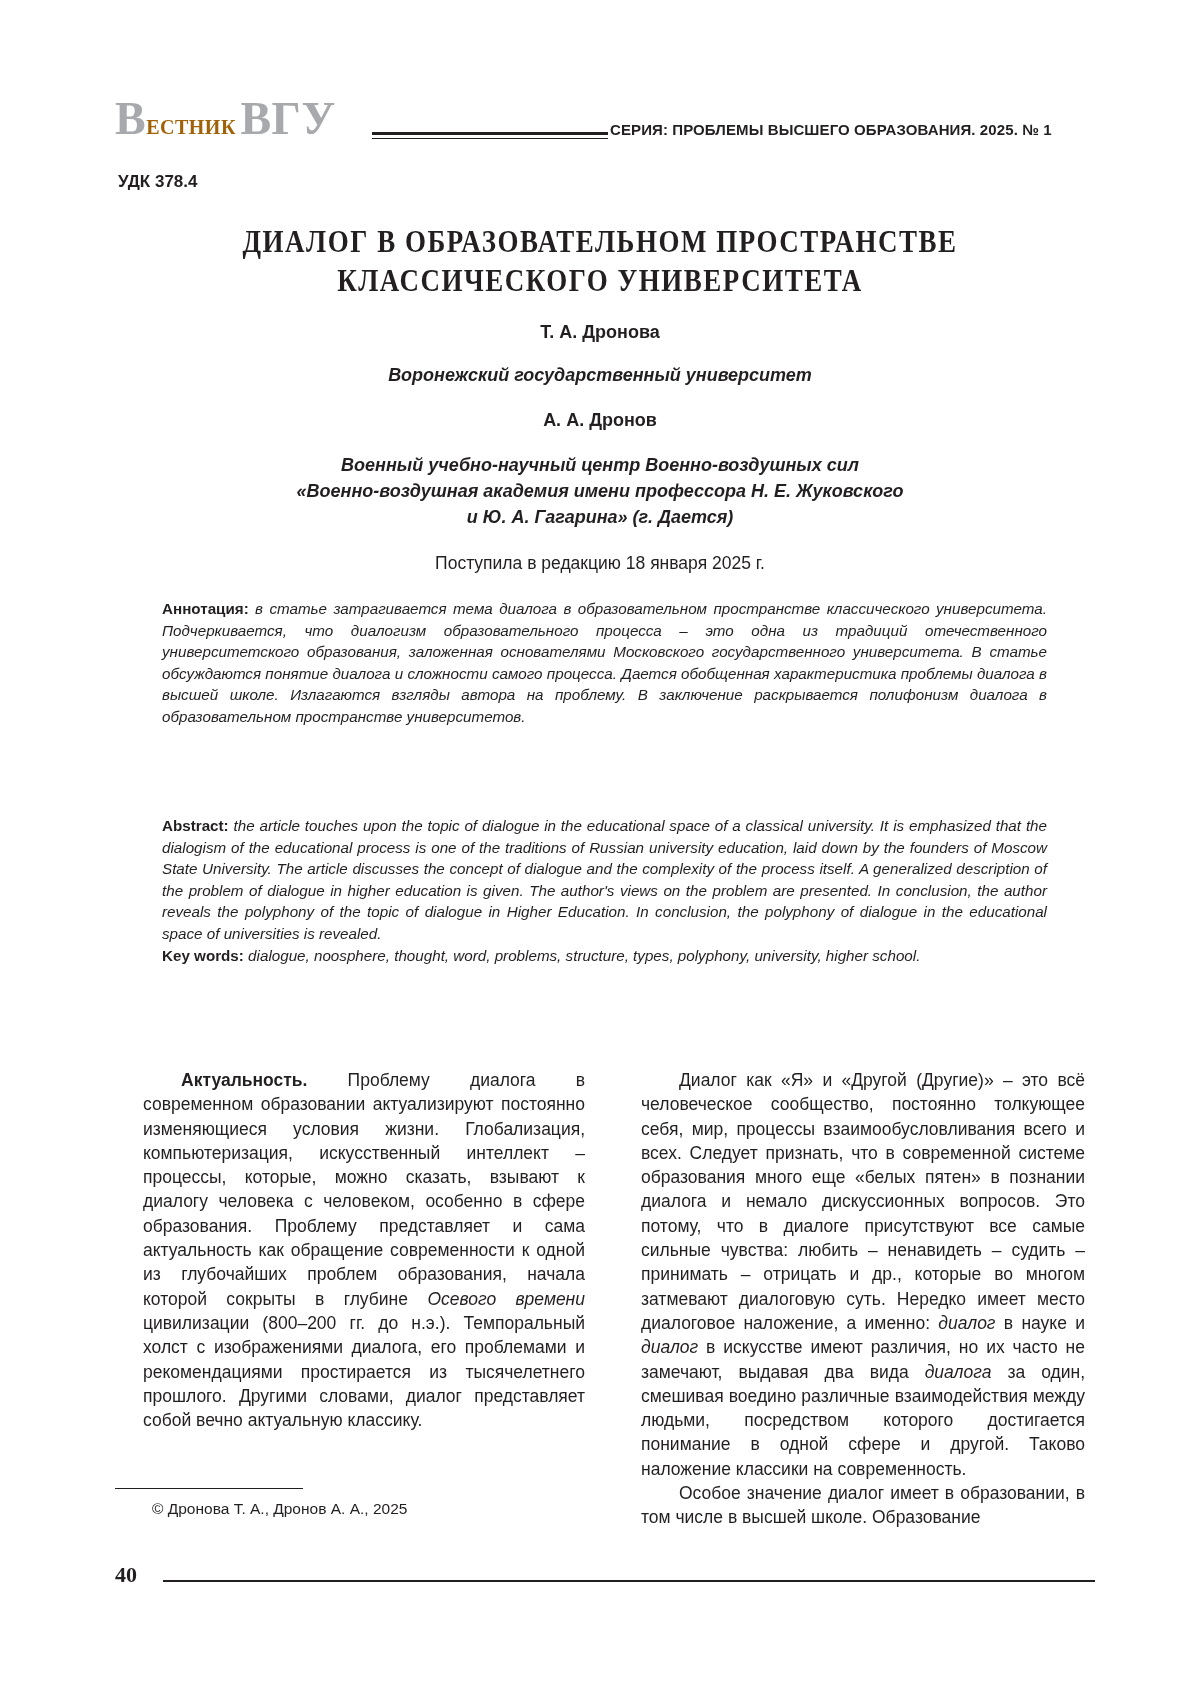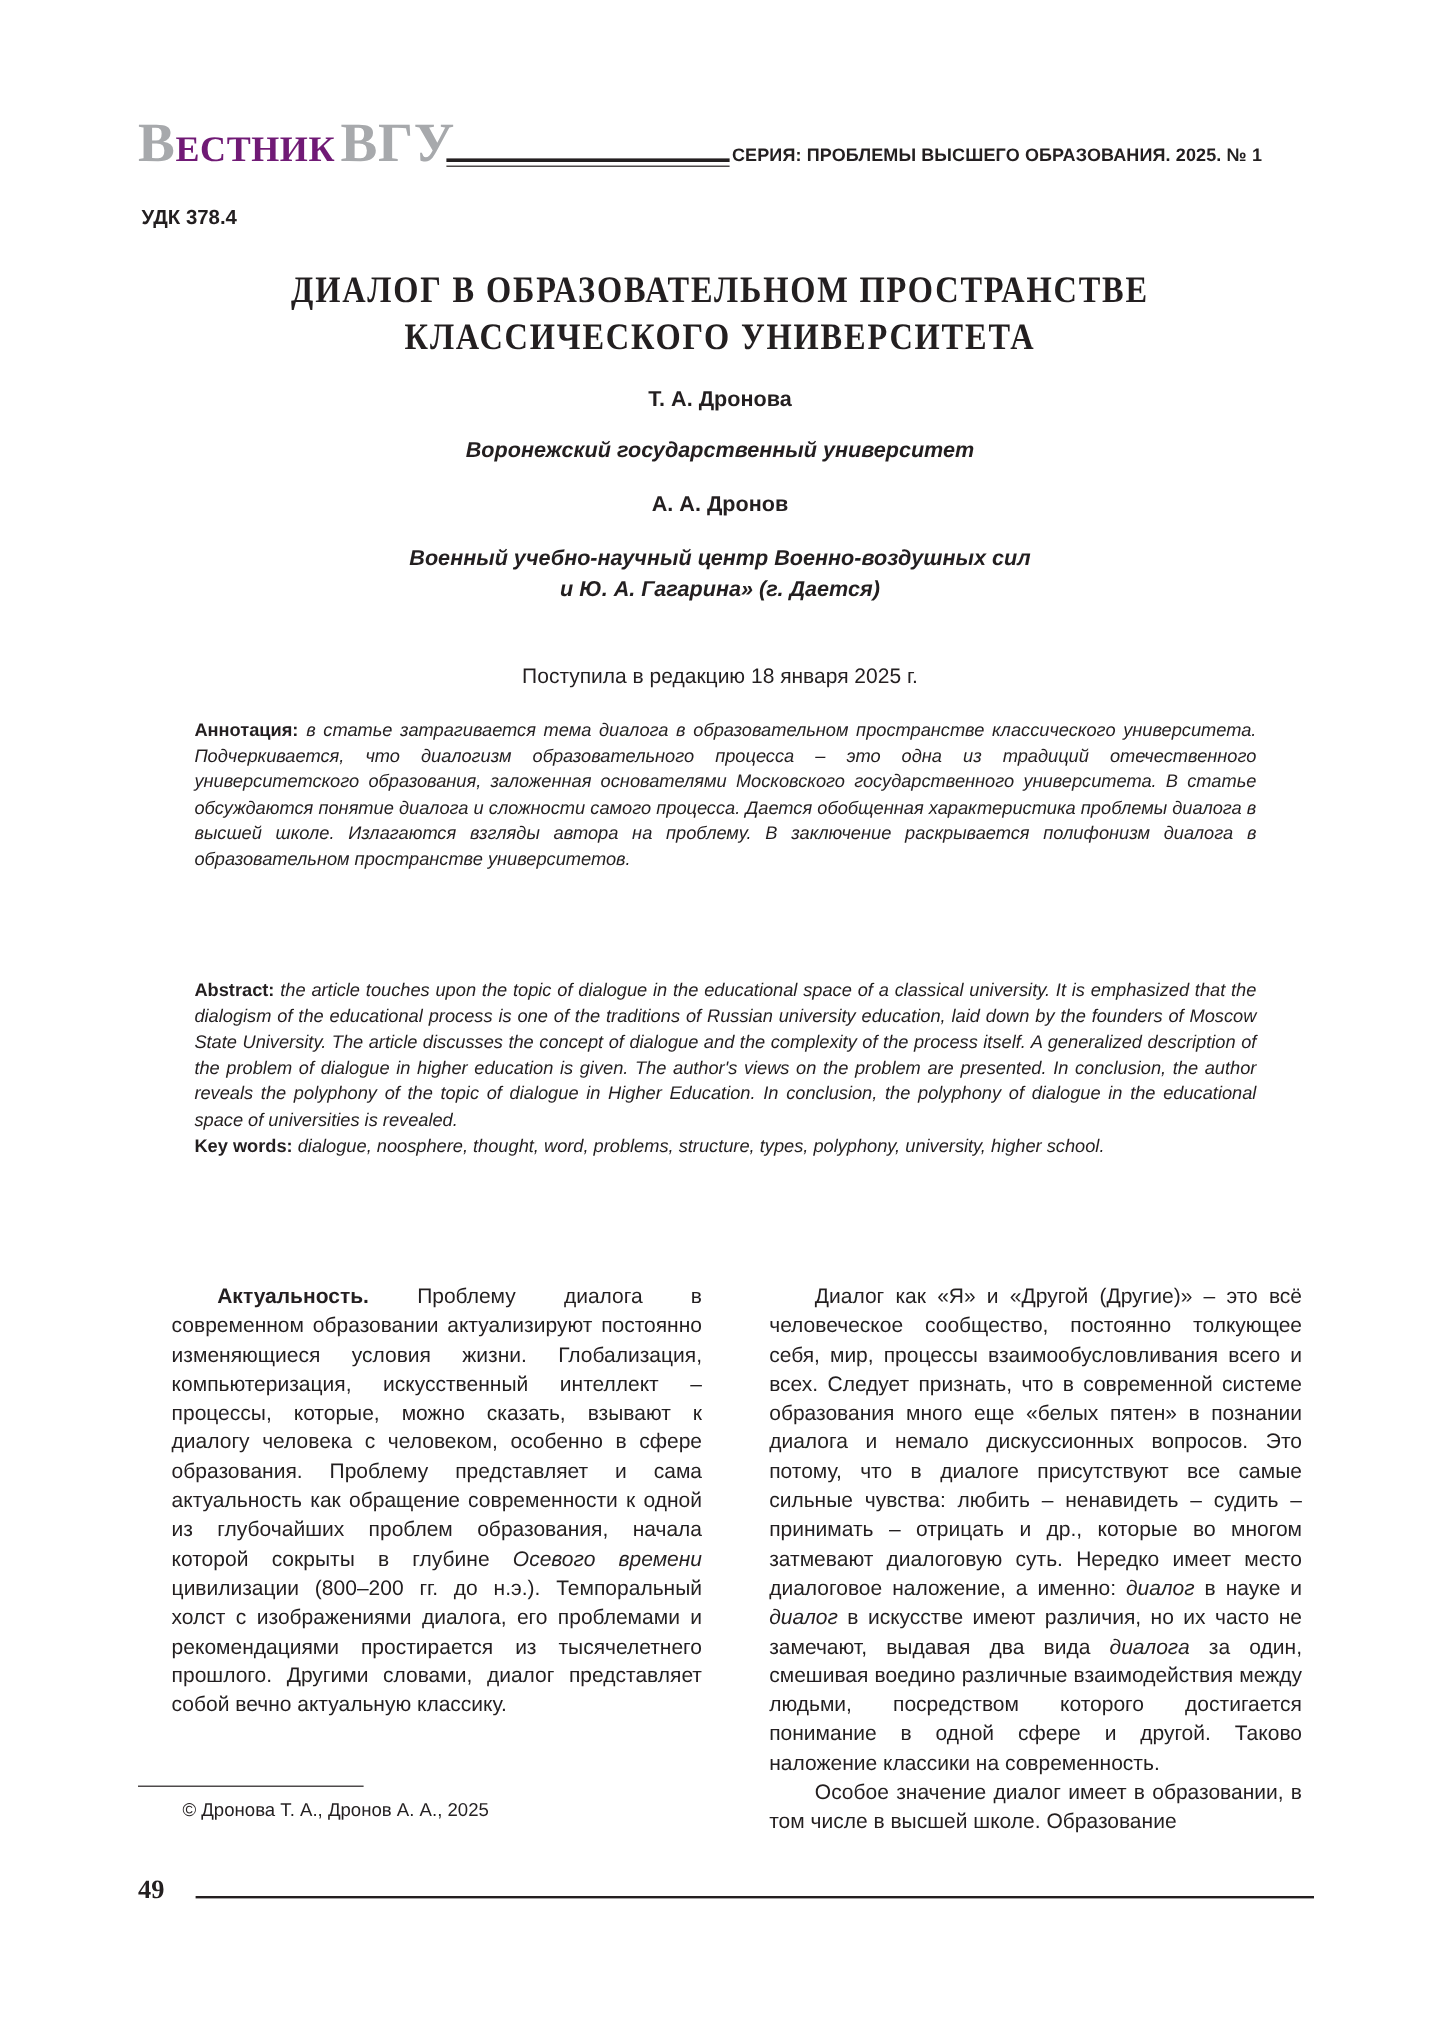--- a/index.html
+++ b/index.html
@@ -2,21 +2,21 @@
 <html><head>
 <meta charset="utf-8">
 <style>
   html, body { margin: 0; padding: 0; background: #ffffff; }
   body { width: 1200px; height: 1697px; position: relative; overflow: hidden; color: #231f20; font-family: "Liberation Sans", sans-serif; }
   .abs { position: absolute; }
 
   
   .journal-name { left: 115px; top: 96px; font-family: "Liberation Serif", serif; font-weight: bold; color: #a7a9ac; letter-spacing: 0.5px; white-space: nowrap; line-height: 1; }
   .journal-name .big { font-size: 46px; }
-  .journal-name .sc { font-size: 30px; color: #701a75; }
+  .journal-name .sc { font-size: 20px; color: #a16207; }
   .journal-name .vgu { font-size: 46px; }
   .header-rule { left: 372px; top: 132px; width: 236px; height: 3px; border-top: 3px solid #231f20; border-bottom: 1px solid #231f20; }
   .series { left: 610px; top: 121px; font-size: 15px; font-weight: bold; white-space: nowrap; letter-spacing: 0.1px; }
 
   .udk { left: 118px; top: 172px; font-size: 17px; font-weight: bold; }
 
   .title { left: 100px; width: 1000px; top: 222px; text-align: center; font-family: "Liberation Serif", serif; font-weight: bold; font-size: 27px; line-height: 34px; letter-spacing: 1.5px; transform: scaleY(1.15); transform-origin: top center; }
 
   .center { left: 100px; width: 1000px; text-align: center; }
   .author { font-size: 18px; font-weight: bold; }
@@ -56,20 +56,21 @@
   <div>ДИАЛОГ В ОБРАЗОВАТЕЛЬНОМ ПРОСТРАНСТВЕ</div>
   <div>КЛАССИЧЕСКОГО УНИВЕРСИТЕТА</div>
 </div>
 
 <div class="abs center author" style="top:322px;">Т. А. Дронова</div>
 <div class="abs center affil" style="top:362px;">Воронежский государственный университет</div>
 
 <div class="abs center author" style="top:410px;">А. А. Дронов</div>
 <div class="abs center affil" style="top:452px;">
   <div>Военный учебно-научный центр Военно-воздушных сил</div>
+  <div>«Военно-воздушная академия имени профессора Н. Е. Жуковского</div>
   <div>и Ю. А. Гагарина» (г. Дается)</div>
 </div>
 
 <div class="abs center received" style="top:525px;margin-top:28px;">Поступила в редакцию 18 января 2025 г.</div>
 
 <div class="abs abstract-block" style="top:598px;">
   <div><b>Аннотация:</b> <i>в статье затрагивается тема диалога в образовательном пространстве классического университета. Подчеркивается, что диалогизм образовательного процесса – это одна из традиций отечественного университетского образования, заложенная основателями Московского государственного университета. В статье обсуждаются понятие диалога и сложности самого процесса. Дается обобщенная характеристика проблемы диалога в высшей школе. Излагаются взгляды автора на проблему. В заключение раскрывается полифонизм диалога в образовательном пространстве университетов.</i></div>
 </div>
 
 <div class="abs abstract-block" style="top:815px;">
@@ -82,14 +83,14 @@
 </div>
 
 <div class="abs col col-right">
   <span class="indent"><span>Диалог как «Я» и «Другой (Другие)» – это всё человеческое сообщество, постоянно толкующее себя, мир, процессы взаимообусловливания всего и всех. Следует признать, что в современной системе образования много еще «белых пятен» в познании диалога и немало дискуссионных вопросов. Это потому, что в диалоге присутствуют все самые сильные чувства: любить – ненавидеть – судить – принимать – отрицать и др., которые во многом затмевают диалоговую суть. Нередко имеет место диалоговое наложение, а именно: </span><i>диалог</i><span> в науке и </span><i>диалог</i><span> в искусстве имеют различия, но их часто не замечают, выдавая два вида </span><i>диалога</i><span> за один, смешивая воедино различные взаимодействия между людьми, посредством которого достигается понимание в одной сфере и другой. Таково наложение классики на современность.</span></span>
   <span class="indent">Особое значение диалог имеет в образовании, в том числе в высшей школе. Образование</span>
 </div>
 
 <div class="abs footnote-rule"></div>
 <div class="abs footnote">© Дронова Т. А., Дронов А. А., 2025</div>
 
-<div class="abs page-num">49</div>
+<div class="abs page-num">40</div>
 <div class="abs footer-rule"></div>
 
 </body></html>

